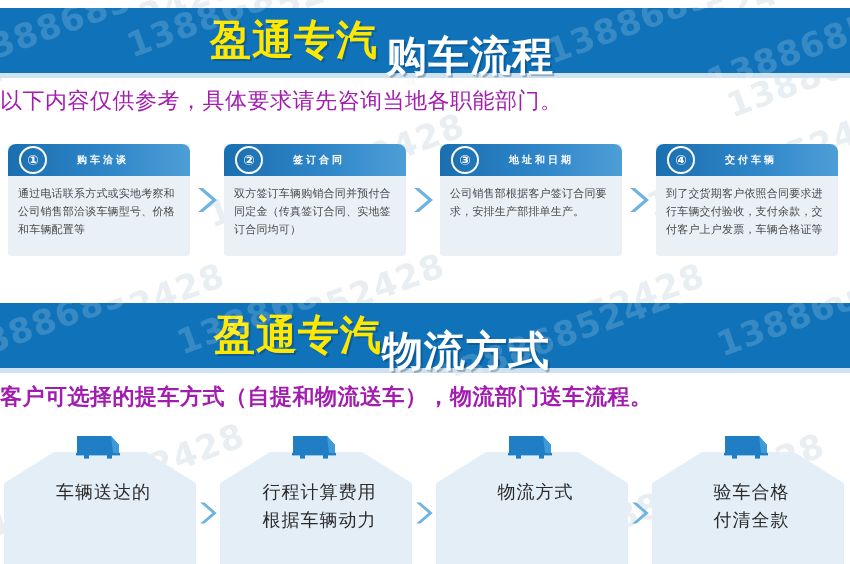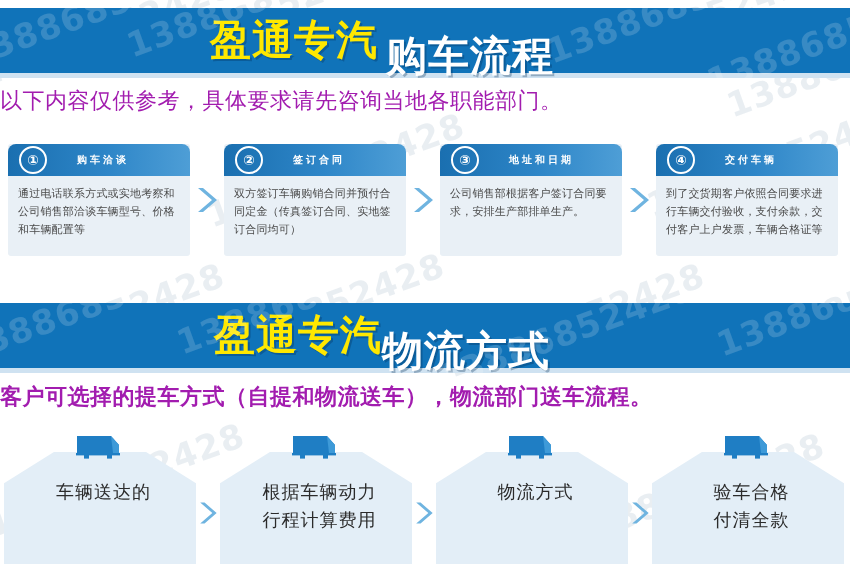--- a/index.html
+++ b/index.html
@@ -265,22 +265,22 @@
     <div class="lg-item">
       <div class="lg-shape"></div>
       <svg class="lg-truck" viewBox="0 0 54 30">
         <path d="M4 4 H38 L46 13 V21 H4 Z" fill="#1f7ec4"></path>
         <path d="M38 4 L46 13 V21 H40 Z" fill="#3e9ad8"></path>
         <rect x="3" y="21" width="44" height="2.4" fill="#1f7ec4"></rect>
         <rect x="11" y="23" width="5" height="3.6" fill="#1f7ec4"></rect>
         <rect x="34" y="23" width="5" height="3.6" fill="#1f7ec4"></rect>
       </svg>
       <div class="lg-text">
+        <div>行程计算费用</div>
         <div>根据车辆动力</div>
-        <div>行程计算费用</div>
       </div>
     </div>
 
     <div class="lg-chev">
       <svg width="20" height="26" viewBox="0 0 22 30">
         <path d="M2 3 L16 15 L2 27 L7 27 L21 15 L7 3 Z" fill="#6fb4e0"></path>
       </svg>
     </div>
 
     <div class="lg-item">

